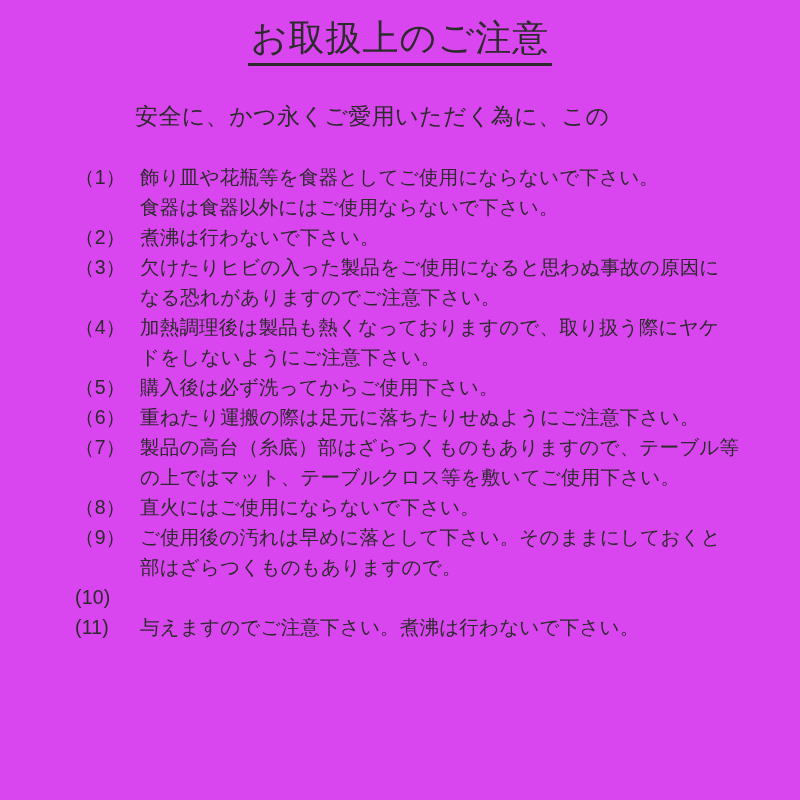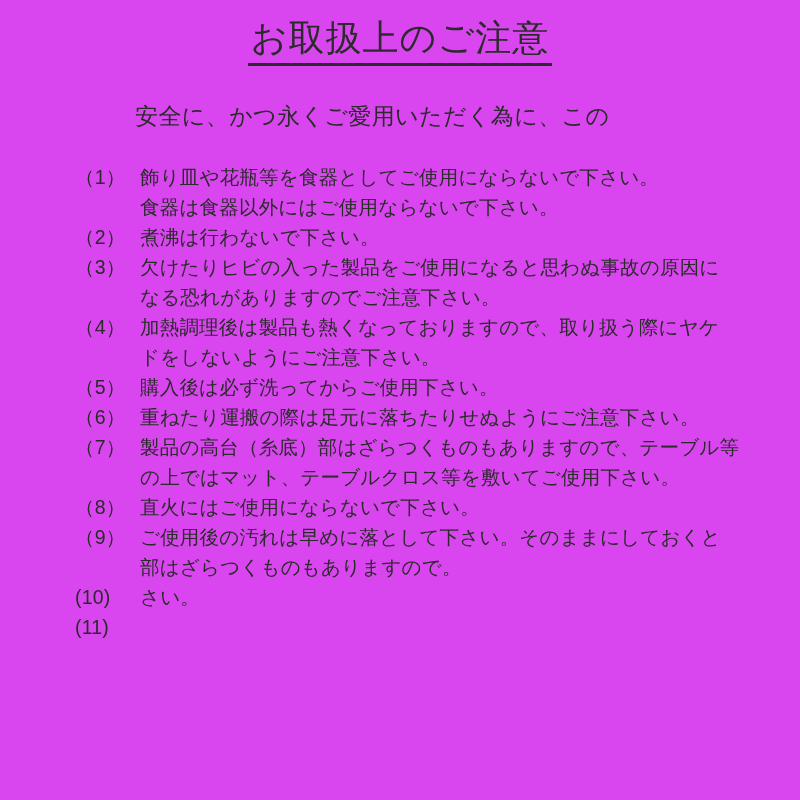--- a/index.html
+++ b/index.html
@@ -143,24 +143,24 @@
       <div class="num">（9）</div>
       <div class="text">
         <div class="line">ご使用後の汚れは早めに落として下さい。そのままにしておくと</div>
         <div class="line">部はざらつくものもありますので。</div>
       </div>
     </div>
 
     <div class="item">
       <div class="num">(10)</div>
       <div class="text">
-        <div class="line">さい。</div>
       </div>
     </div>
 
     <div class="item">
       <div class="num">(11)</div>
       <div class="text">
+        <div class="line">与えますのでご注意下さい。煮沸は行わないで下さい。</div>
       </div>
     </div>
 
   </div>
 </div>
 
 </body></html>

